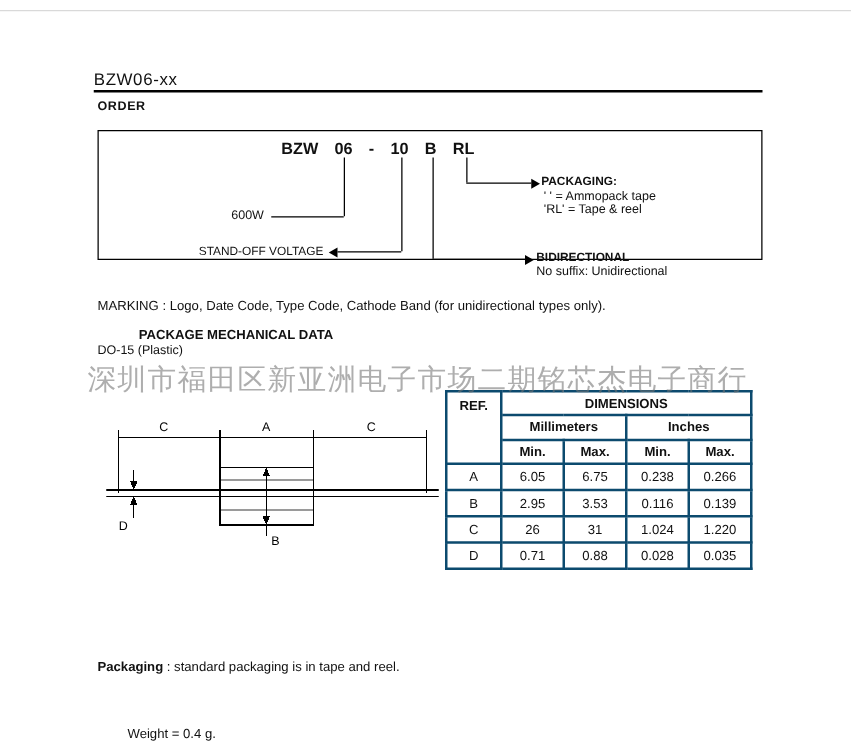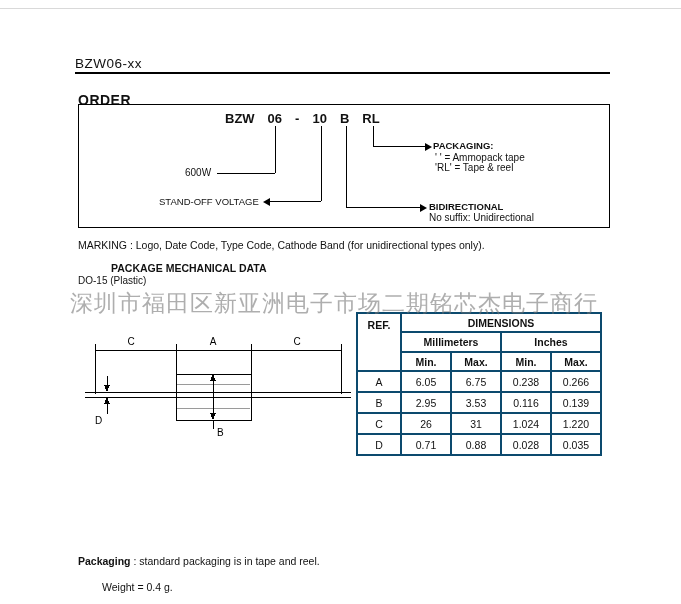--- a/index.html
+++ b/index.html
@@ -6,23 +6,23 @@
   html,body { background:#e9e9e9; }
   body { font-family:"Liberation Sans", sans-serif; color:#111; }
   .page { position:relative; width:681px; height:604px; background:#ffffff; overflow:hidden; }
   .abs { position:absolute; }
   .bold { font-weight:bold; }
 
   .scan-line { position:absolute; top:8px; left:0; width:100%; height:1px; background:#d9d9d9; }
 
   .part-title { left:75px; top:56px; font-size:13.5px; font-weight:normal; letter-spacing:0.5px; }
   .title-rule { left:75px; top:72px; width:535px; height:2px; background:#000; }
-  .order-heading { left:78px; top:92px; font-size:14px; font-weight:bold; letter-spacing:0.5px; }
+  .order-heading { left:78px; top:80px; font-size:10px; font-weight:bold; letter-spacing:0.5px; }
 
-  .order-box { position:absolute; left:78px; top:104px; width:532px; height:124px; border:1px solid #000; }
+  .order-box { position:absolute; left:78px; top:104px; width:532px; height:104px; border:1px solid #000; }
   .order-code { position:absolute; left:146px; top:6px; font-size:13px; font-weight:bold; display:flex; gap:13px; }
   .hline { position:absolute; height:1px; background:#000; }
   .vline { position:absolute; width:1px; background:#000; }
   .arr-r { position:absolute; width:0; height:0; border-top:4px solid transparent; border-bottom:4px solid transparent; border-left:7px solid #000; }
   .arr-l { position:absolute; width:0; height:0; border-top:4px solid transparent; border-bottom:4px solid transparent; border-right:7px solid #000; }
   .lbl { position:absolute; font-size:9.5px; white-space:nowrap; }
   .lbl-sm { position:absolute; font-size:10px; white-space:nowrap; }
 
   .marking-note { left:78px; top:239px; font-size:10.5px; }
   .mech-heading { left:78px; top:262px; font-size:10.5px; font-weight:bold;margin-left:33px; }
@@ -33,21 +33,21 @@
 
   .drawing { left:85px; top:334px; z-index:1; }
   .drawing text { font-size:10px; fill:#000; font-family:"Liberation Sans", sans-serif; }
 
   .dim-table { position:absolute; left:356px; top:312px; border-collapse:collapse; font-size:10.5px;
                table-layout:fixed; background:#fff; z-index:2; }
   .dim-table td { border:2px solid #0c4a6e; text-align:center; padding:2px 3px; }
   .dim-table .hdr { font-weight:bold; }
   .dim-table .ref-head { vertical-align:top; padding-top:5px; }
 
-  .footer-packaging { left:78px; top:555px; font-size:10.5px; }
+  .footer-packaging { left:78px; top:528px; font-size:10.5px; }
   .footer-weight { left:78px; top:581px; font-size:10.5px;margin-left:24px; }
 </style>
 </head>
 <body>
 
 <div class="page">
 
   <div class="scan-line"></div>
 
   <div class="abs part-title">BZW06-xx</div>

